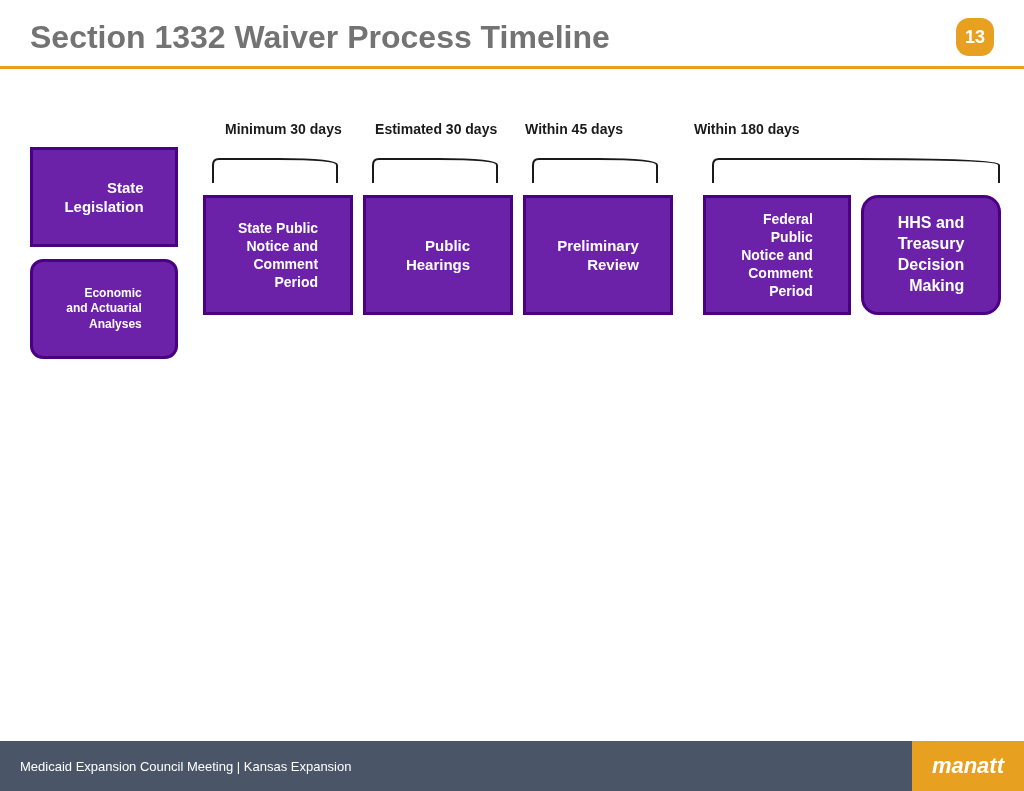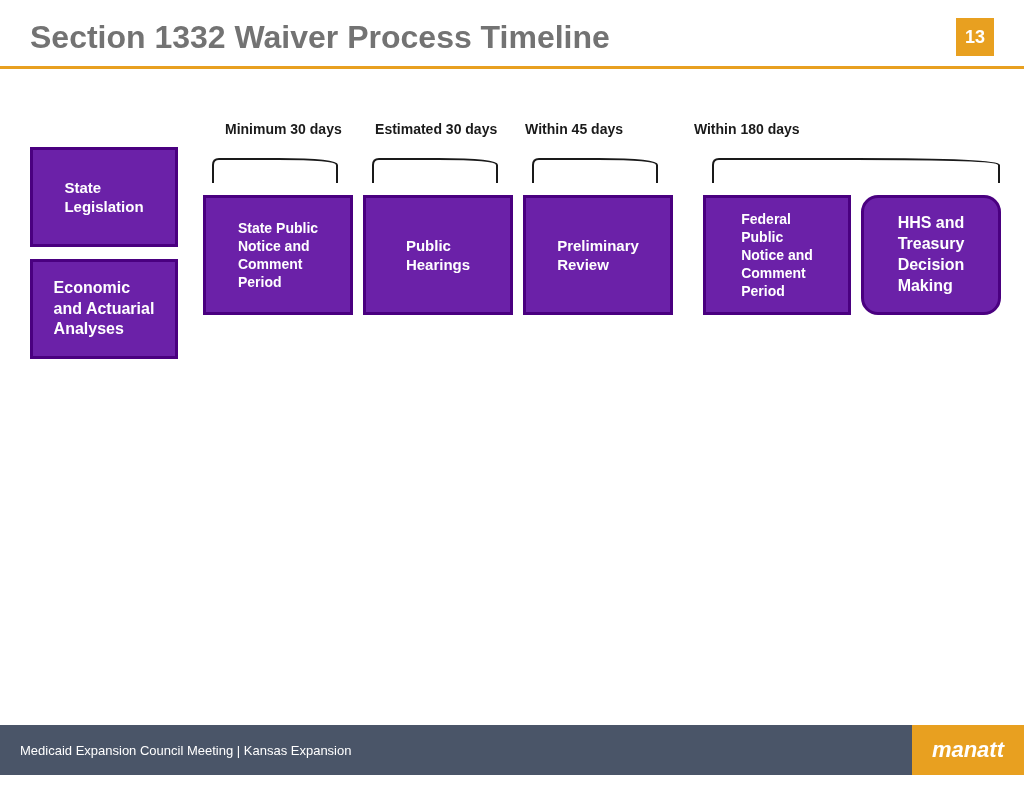--- a/index.html
+++ b/index.html
@@ -28,20 +28,21 @@
     .page-number {
       background: #e8a020;
       color: #ffffff;
       font-size: 18px;
       font-weight: bold;
       width: 38px;
       height: 38px;
       display: flex;
       align-items: center;
       justify-content: center;
+      border-radius: 13px;
     }
 
     
     .main-content {
       padding: 40px 30px 0 30px;
     }
 
     
     .timeline-labels {
       display: flex;
@@ -73,39 +74,40 @@
       display: flex;
       flex-direction: column;
       gap: 12px;
       margin-right: 25px;
     }
 
     .purple-box {
       background: #6b21a8;
       color: #ffffff;
       font-weight: bold;
-      text-align: left;
+      text-align: right;
       display: flex;
       align-items: center;
       justify-content: center;
       border: 3px solid #4a0080;
     }
 
     .box-state-legislation {
       width: 148px;
       height: 100px;
       font-size: 15px;
       line-height: 1.3;
     }
 
     .box-economic {
       width: 148px;
       height: 100px;
-      font-size: 16px;
-      line-height: 1.3;
+      font-size: 12px;
+      line-height: 1.3;
+      border-radius: 13px;
     }
 
     
     .timeline-boxes {
       display: flex;
       flex-direction: column;
     }
 
     
     .brackets-row {
@@ -164,21 +166,21 @@
       width: 140px;
       height: 120px;
       font-size: 16px;
       line-height: 1.3;
       border-radius: 17px;
     }
 
     
     .footer {
       position: absolute;
-      bottom: 16px;
+      bottom: 0;
       left: 0;
       right: 0;
       height: 50px;
       background: #4a5568;
       display: flex;
       align-items: center;
       justify-content: space-between;
       padding: 0 0 0 20px;
     }
     .footer-text {

